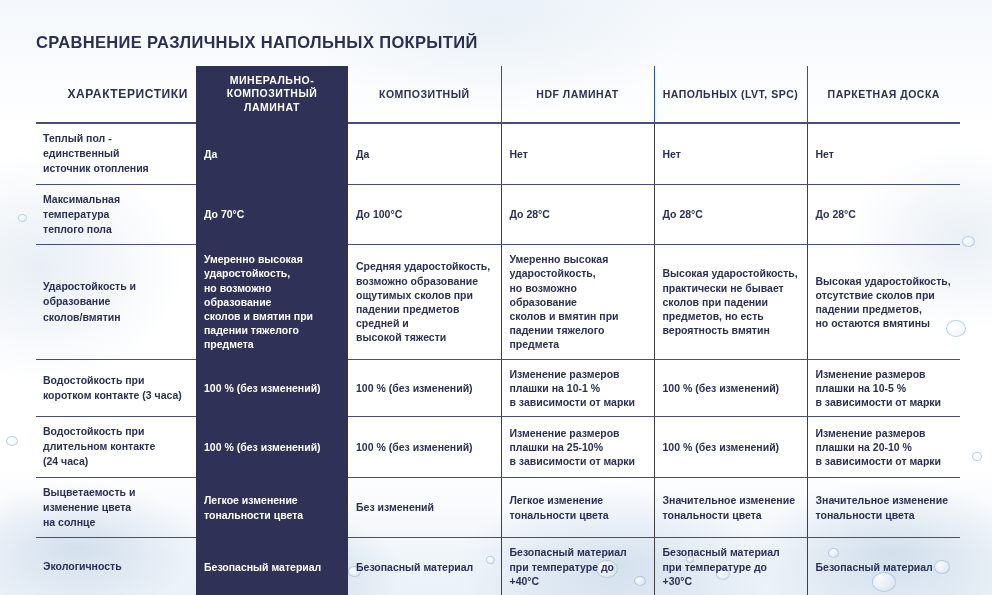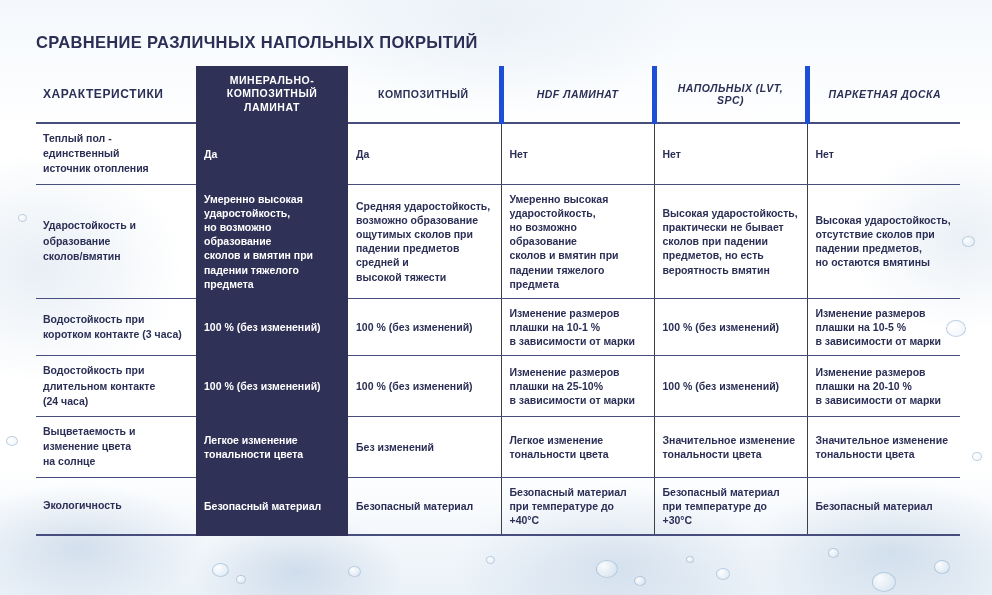--- a/index.html
+++ b/index.html
@@ -77,26 +77,26 @@
   thead th {
     height: 57px;
     font-size: 10.5px;
     font-weight: 700;
     letter-spacing: 0.5px;
     color: #2b2f55;
     text-align: center;
     border-bottom: 2px solid #474d7c;
   }
   thead th.char-head {
-    text-align: left;
+    text-align: right;
     padding-left: 7px;
     font-size: 12px;
     letter-spacing: 0.6px;
   }
-  thead th.sep { border-left: 5px solid #1d4ed8; font-style: italic; }
+  thead th.sep { border-left: 1px solid #1d4ed8; }
 
   
   .hl {
     background: #2f3157;
     color: #ffffff;
   }
   thead th.hl {
     color: #ffffff;
     border-bottom: 2px solid #2f3157;
     line-height: 1.25;
@@ -190,20 +190,30 @@
         <td class="char nowrapish">Теплый пол -
 единственный
 источник отопления</td>
         <td class="hl nowrapish">Да</td>
         <td class="nowrapish">Да</td>
         <td class="sep nowrapish">Нет</td>
         <td class="sep nowrapish">Нет</td>
         <td class="sep nowrapish">Нет</td>
       </tr>
 
+      <tr class="r-std">
+        <td class="char nowrapish">Максимальная
+температура
+теплого пола</td>
+        <td class="hl nowrapish">До 70°С</td>
+        <td class="nowrapish">До 100°С</td>
+        <td class="sep nowrapish">До 28°С</td>
+        <td class="sep nowrapish">До 28°С</td>
+        <td class="sep nowrapish">До 28°С</td>
+      </tr>
 
 
       <tr class="r-tall">
         <td class="char nowrapish">Ударостойкость и
 образование
 сколов/вмятин</td>
         <td class="hl nowrapish">Умеренно высокая
 ударостойкость,
 но возможно образование
 сколов и вмятин при

